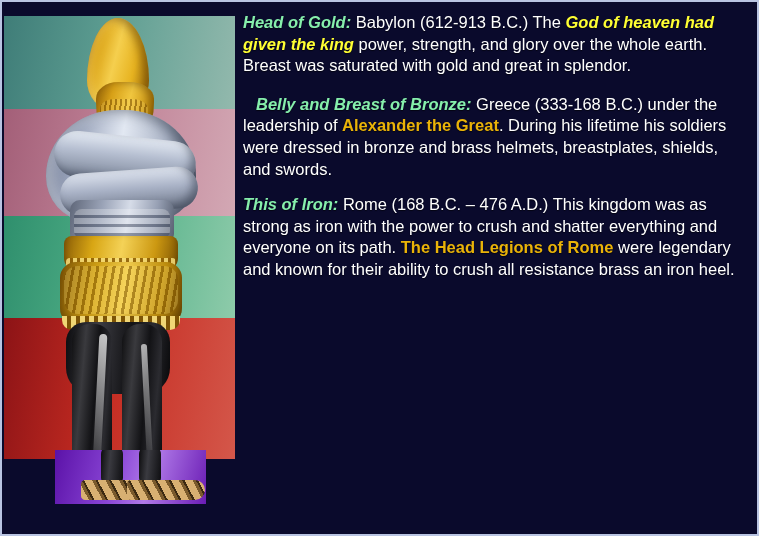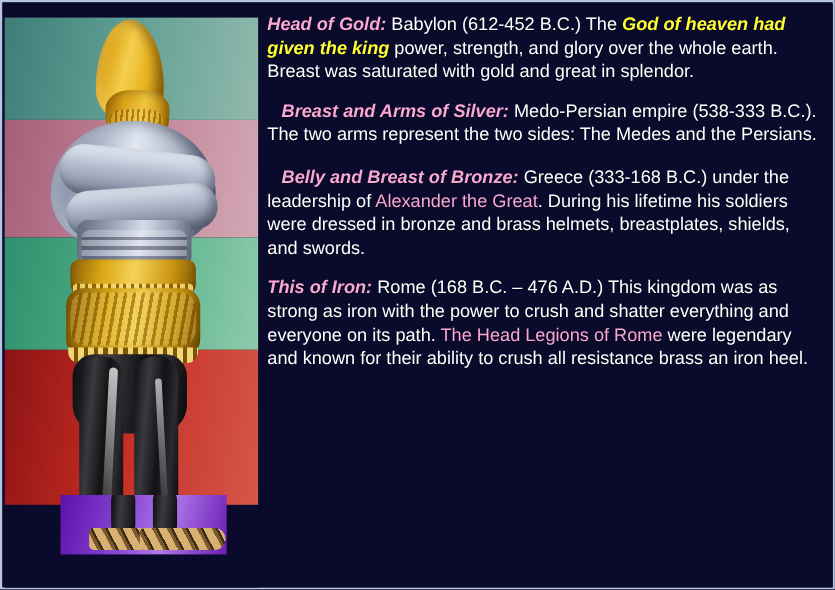--- a/index.html
+++ b/index.html
@@ -166,29 +166,29 @@
     line-height:1.31;
     margin:0 0 7px 0;
     text-shadow:0 1px 1px rgba(0,0,0,.6);
   }
   .para.p1{margin-top:2px;}
   .para.p2{margin-top:14px;text-indent:13px;}
   .para.p3{margin-top:17px;text-indent:13px;}
   .para.p4{margin-top:14px;}
   .para.p5{margin-top:18px;}
   .lead{
-    color:#f9a8d4;
+    color:#86efac;
     font-weight:bold;
     font-style:italic;
   }
   .em-yellow-italic{
     color:#ffff33;font-weight:bold;font-style:italic;
   }
   .em-yellow-bold{
-    color:#f9a8d4;font-weight:normal;
+    color:#eab308;font-weight:bold;
   }
 </style>
 </head>
 <body>
 
 <div id="slide">
 
   <div id="statue-panel">
     <div class="band band-top-navy"></div>
     <div class="band band-teal1"></div>
@@ -222,26 +222,23 @@
       <div class="inset-shin l"></div>
       <div class="inset-shin r"></div>
       <div class="clay-foot l"></div>
       <div class="clay-foot r"></div>
     </div>
   </div>
 
   <div id="text-panel">
 
     <p class="para p1">
-      <span class="lead">Head of Gold:</span><span> Babylon (612-452 B.C.) The </span><span class="em-yellow-italic">God of heaven had given the king</span><span> power, strength, and glory over the whole earth. Breast was saturated with gold and great in splendor.</span>
+      <span class="lead">Head of Gold:</span><span> Babylon (612-913 B.C.) The </span><span class="em-yellow-italic">God of heaven had given the king</span><span> power, strength, and glory over the whole earth. Breast was saturated with gold and great in splendor.</span>
     </p>
 
-    <p class="para p2">
-      <span class="lead">Breast and Arms of Silver:</span><span> Medo-Persian empire (538-333 B.C.). The two arms represent the two sides: The Medes and the Persians.</span>
-    </p>
 
     <p class="para p3">
       <span class="lead">Belly and Breast of Bronze:</span><span> Greece (333-168 B.C.) under the leadership of </span><span class="em-yellow-bold">Alexander the Great</span><span>. During his lifetime his soldiers were dressed in bronze and brass helmets, breastplates, shields, and swords.</span>
     </p>
 
     <p class="para p4">
       <span class="lead">This of Iron:</span><span> Rome (168 B.C. – 476 A.D.) This kingdom was as strong as iron with the power to crush and shatter everything and everyone on its path. </span><span class="em-yellow-bold">The Head Legions of Rome</span><span> were legendary and known for their ability to crush all resistance brass an iron heel.</span>
     </p>
 
 

